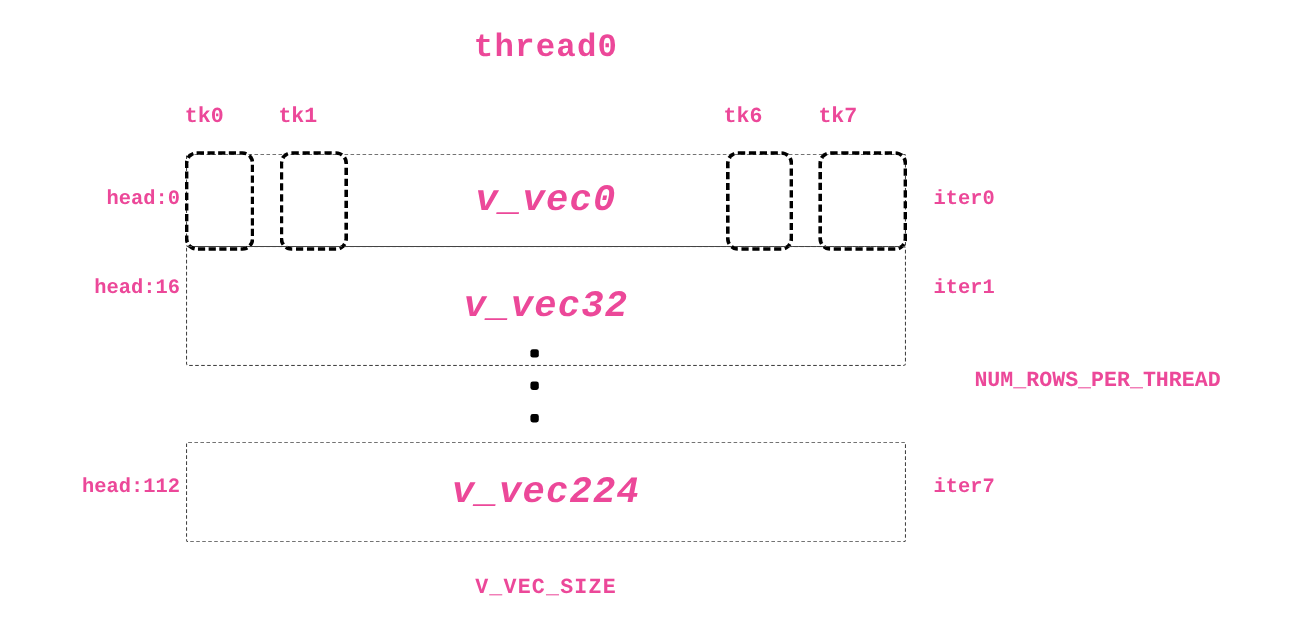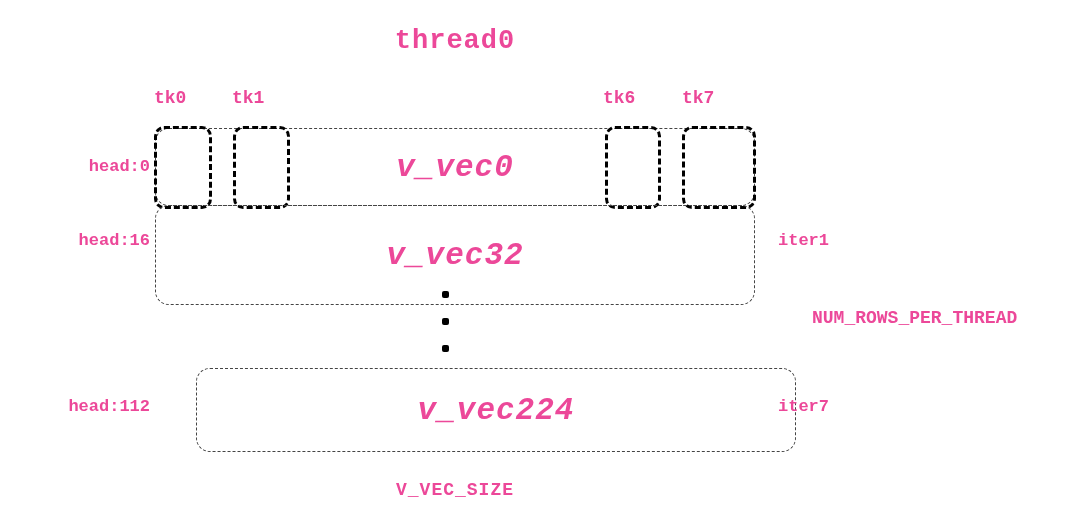--- a/index.html
+++ b/index.html
@@ -32,28 +32,28 @@
     width: 58px;
     font-size: 18px;
     font-weight: bold;
   }
   .row {
     position: absolute;
     left: 155px;
     width: 600px;
     box-sizing: border-box;
     border: 1.5px dashed #444;
-    border-radius: 14px;
+    border-radius: 2px;
     display: flex;
     align-items: center;
     justify-content: center;
   }
   .row1 { top: 128px; height: 78px; }
   .row2 { top: 205px; height: 100px; }
-  .row3 { top: 368px; height: 84px; margin-left: 41px; }
+  .row3 { top: 368px; height: 84px; }
   .vec-label {
     font-size: 31px;
     font-weight: bold;
     font-style: italic;
     letter-spacing: 1px;
   }
   .tkbox {
     position: absolute;
     top: -3px;
     height: 83px;
@@ -151,18 +151,19 @@
     <span class="dot"></span>
     <span class="dot"></span>
   </div>
 
   <div class="rows-annotation">NUM_ROWS_PER_THREAD</div>
 
   <div class="row row3">
     <span class="vec-label">v_vec224</span>
   </div>
 
+  <div class="iter-label h1">iter0</div>
   <div class="iter-label h2">iter1</div>
   <div class="iter-label h3">iter7</div>
 
   <div class="size-annotation">V_VEC_SIZE</div>
 
 </div>
 
 </body></html>

